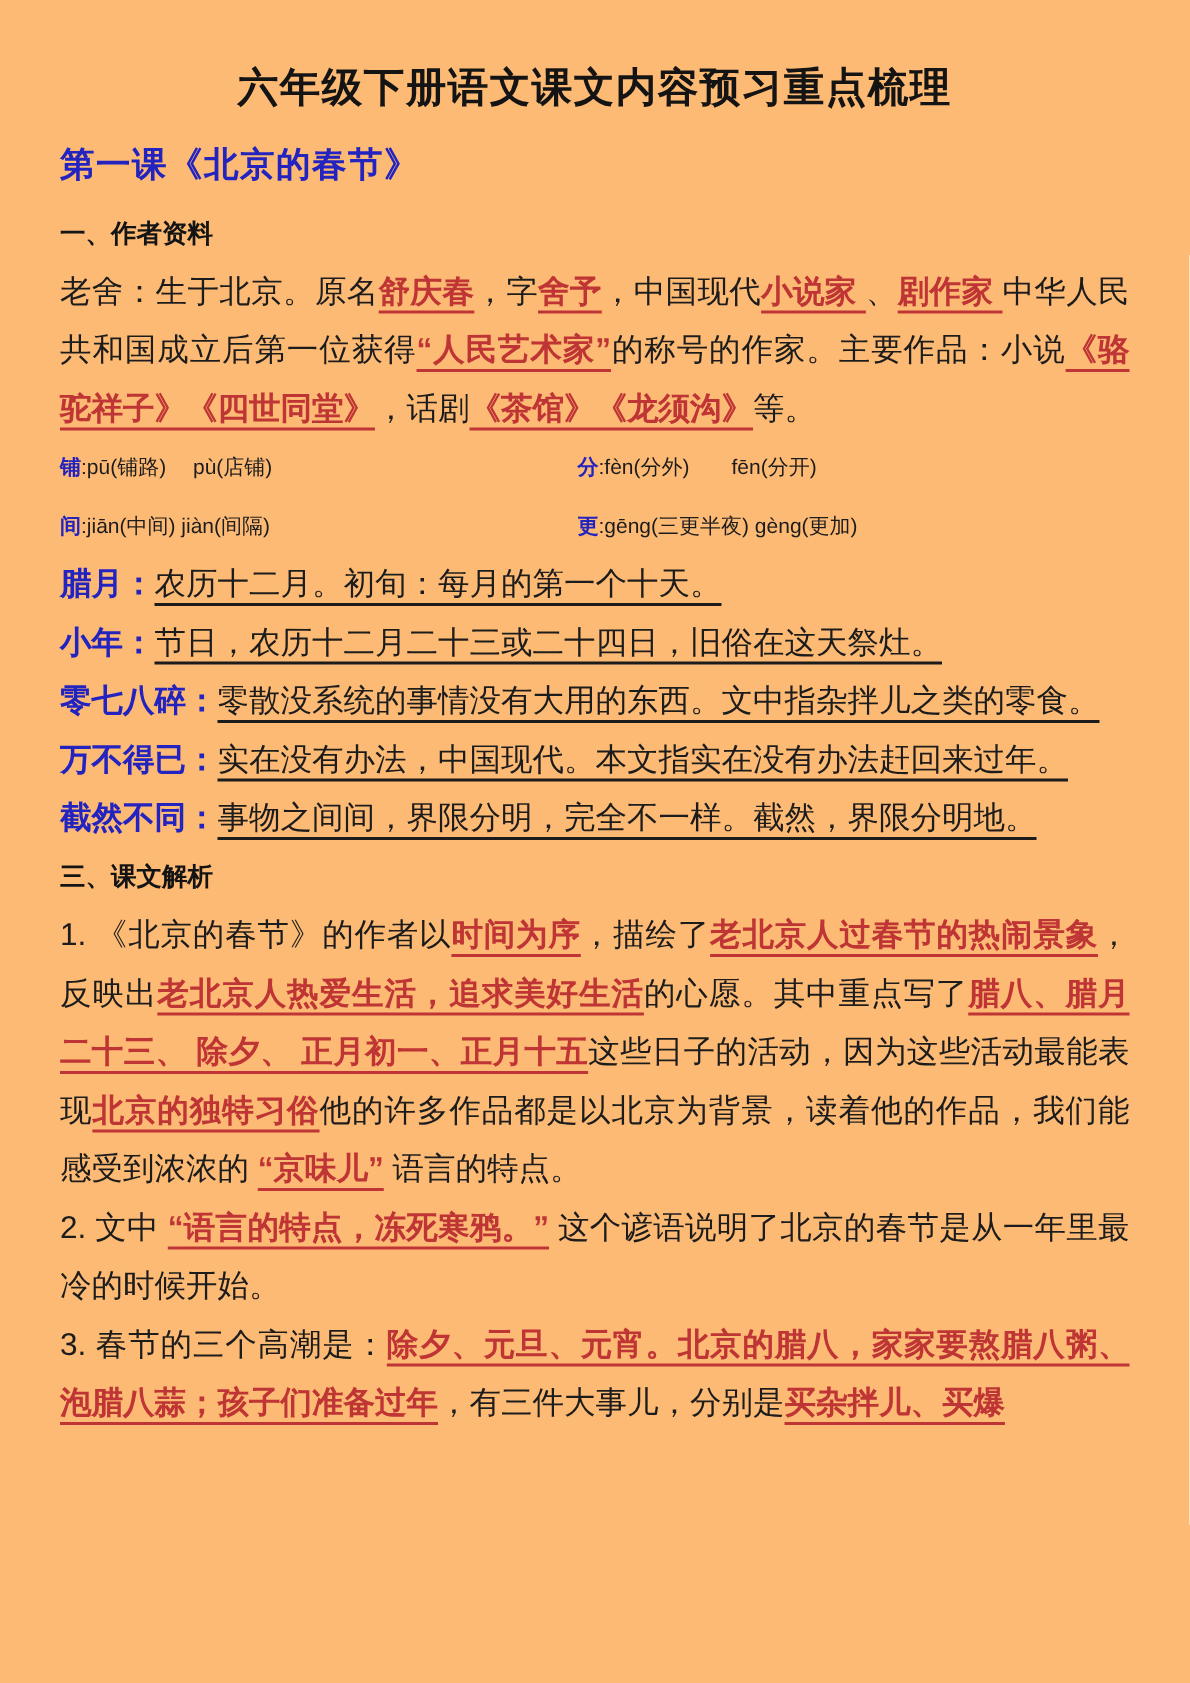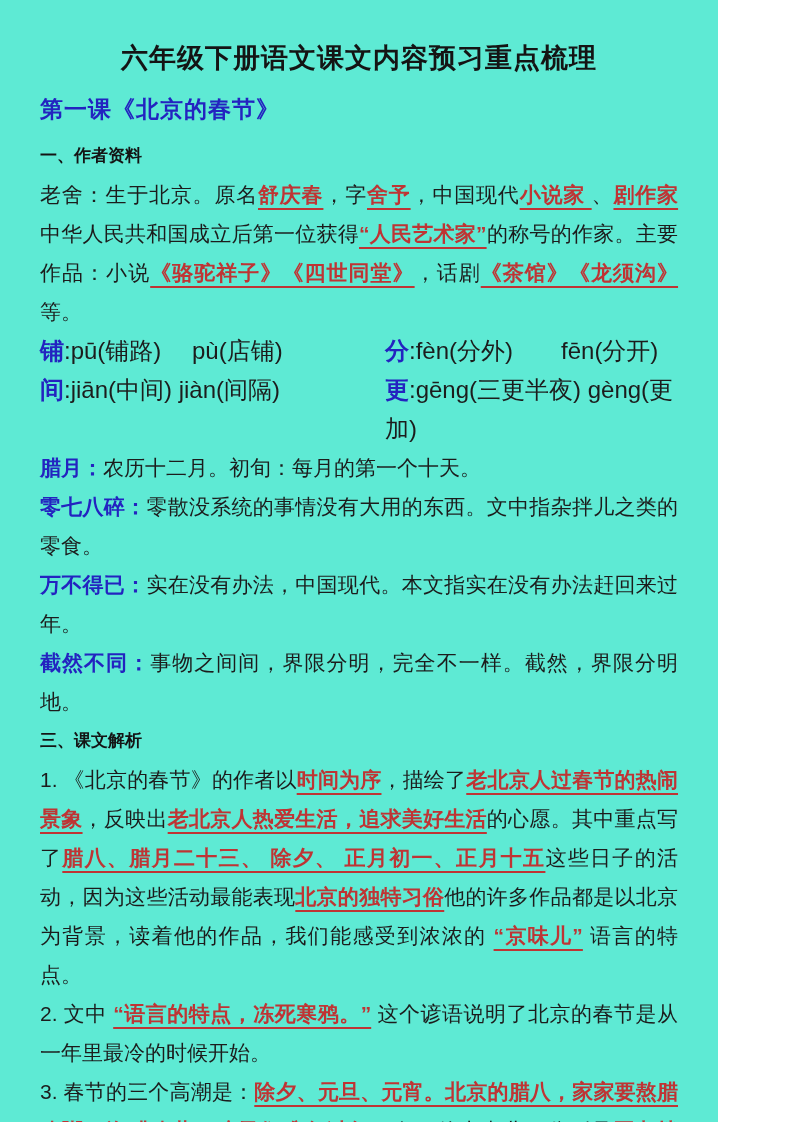--- a/index.html
+++ b/index.html
@@ -2,23 +2,23 @@
 <html><head>
 <meta charset="utf-8">
 <style>
   html, body {
     margin: 0;
     padding: 0;
     background: #ffffff;
   }
   .page {
     position: relative;
-    width: 718px;
+    width: 793px;
     height: 1122px;
-    background: #5eead4;
+    background: #fdba74;
     overflow: hidden;
     font-family: "Liberation Sans", "DejaVu Sans", sans-serif;
     color: #1c1c1c;
     box-sizing: border-box;
     padding: 38px 40px 0 40px;
   }
   .doc-title {
     text-align: center;
     font-size: 27px;
     font-weight: bold;
@@ -45,31 +45,32 @@
   }
   .para {
     font-size: 21px;
     line-height: 39px;
     text-align: justify;
     margin: 0;
     word-break: break-all;
   }
   .pinyin-row {
     display: flex;
-    font-size: 24px;
+    font-size: 14px;
     line-height: 39px;
     margin: 0;
   }
   .pinyin-cell-left  { width: 345px; flex: 0 0 auto; }
   .pinyin-cell-right { flex: 1 1 auto; }
   
   .seg-p { color: #1c1c1c; }
   .seg-b { color: #2323c0; font-weight: bold; }
   .seg-u {
     color: #1c1c1c;
+    text-decoration: underline;
     text-underline-offset: 6px;
     text-decoration-thickness: 1.5px;
   }
   .seg-r {
     color: #bf3434;
     font-weight: bold;
     text-decoration: underline;
     text-underline-offset: 6px;
     text-decoration-thickness: 1.5px;
   }
@@ -89,20 +90,21 @@
   <div class="pinyin-row">
     <div class="pinyin-cell-left"><span class="seg-b">铺</span><span class="seg-p">:pū(铺路)　 pù(店铺)</span></div>
     <div class="pinyin-cell-right"><span class="seg-b">分</span><span class="seg-p">:fèn(分外)　　fēn(分开)</span></div>
   </div>
   <div class="pinyin-row">
     <div class="pinyin-cell-left"><span class="seg-b">间</span><span class="seg-p">:jiān(中间) jiàn(间隔)</span></div>
     <div class="pinyin-cell-right"><span class="seg-b">更</span><span class="seg-p">:gēng(三更半夜) gèng(更加)</span></div>
   </div>
 
   <p class="para"><span class="seg-b">腊月：</span><span class="seg-u">农历十二月。初旬：每月的第一个十天。</span></p>
+  <p class="para"><span class="seg-b">小年：</span><span class="seg-u">节日，农历十二月二十三或二十四日，旧俗在这天祭灶。</span></p>
   <p class="para"><span class="seg-b">零七八碎：</span><span class="seg-u">零散没系统的事情没有大用的东西。文中指杂拌儿之类的零食。</span></p>
   <p class="para"><span class="seg-b">万不得已：</span><span class="seg-u">实在没有办法，中国现代。本文指实在没有办法赶回来过年。</span></p>
   <p class="para"><span class="seg-b">截然不同：</span><span class="seg-u">事物之间间，界限分明，完全不一样。截然，界限分明地。</span></p>
 
   <div class="section-heading">三、课文解析</div>
 
   <p class="para"><span class="seg-p">1. 《北京的春节》的作者以</span><span class="seg-r">时间为序</span><span class="seg-p">，描绘了</span><span class="seg-r">老北京人过春节的热闹景象</span><span class="seg-p">，反映出</span><span class="seg-r">老北京人热爱生活，追求美好生活</span><span class="seg-p">的心愿。其中重点写了</span><span class="seg-r">腊八、腊月二十三、 除夕、 正月初一、正月十五</span><span class="seg-p">这些日子的活动，因为这些活动最能表现</span><span class="seg-r">北京的独特习俗</span><span class="seg-p">他的许多作品都是以北京为背景，读着他的作品，我们能感受到浓浓的 </span><span class="seg-r">“京味儿”</span><span class="seg-p"> 语言的特点。</span></p>
   <p class="para"><span class="seg-p">2. 文中 </span><span class="seg-r">“语言的特点，冻死寒鸦。”</span><span class="seg-p"> 这个谚语说明了北京的春节是从一年里最冷的时候开始。</span></p>
   <p class="para"><span class="seg-p">3. 春节的三个高潮是：</span><span class="seg-r">除夕、元旦、元宵。北京的腊八，家家要熬腊八粥、泡腊八蒜；孩子们准备过年</span><span class="seg-p">，有三件大事儿，分别是</span><span class="seg-r">买杂拌儿、买爆</span></p>
 

